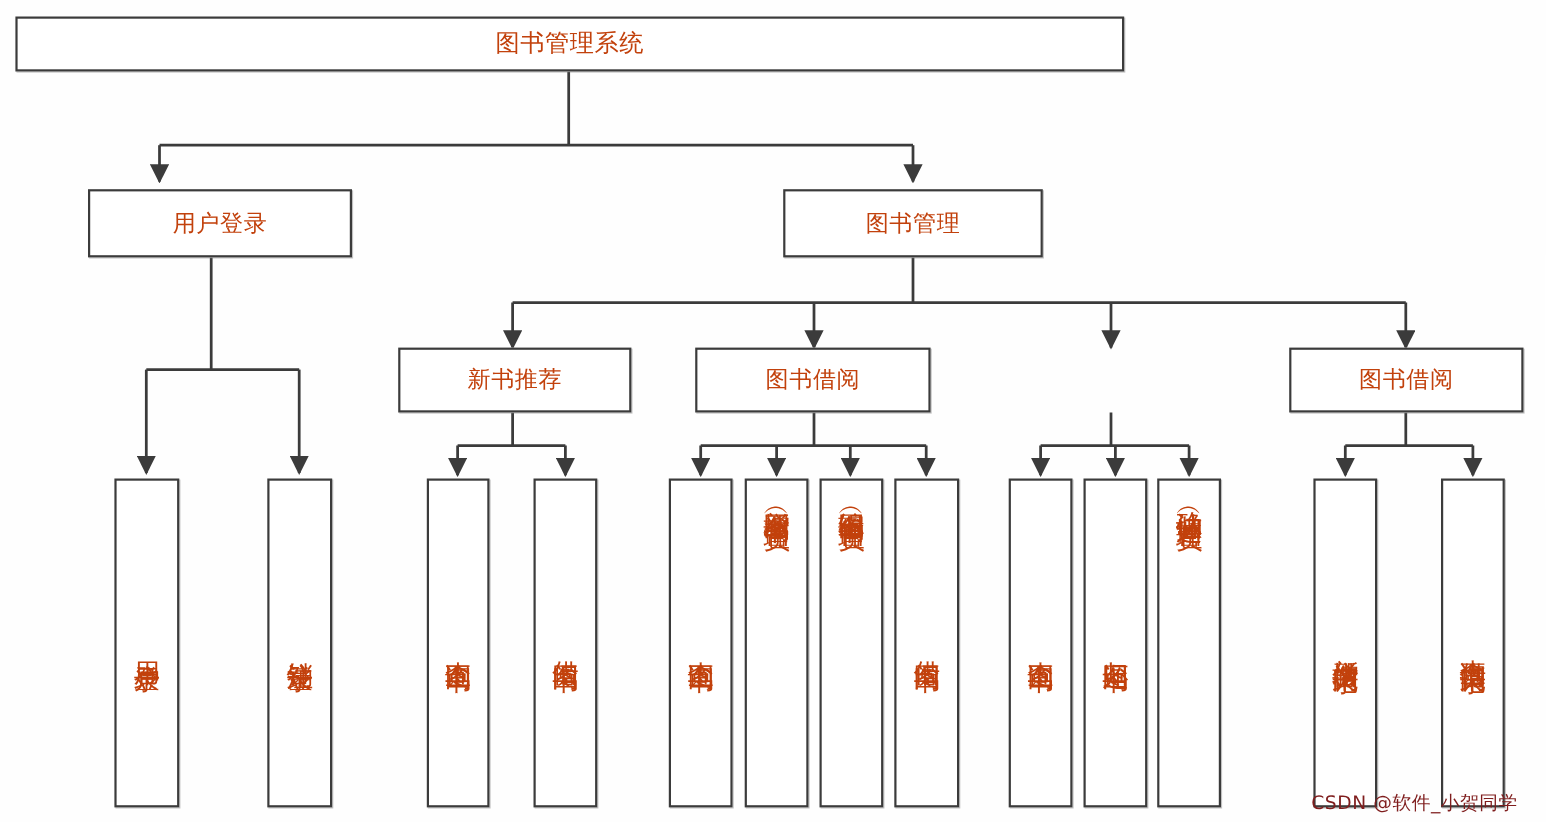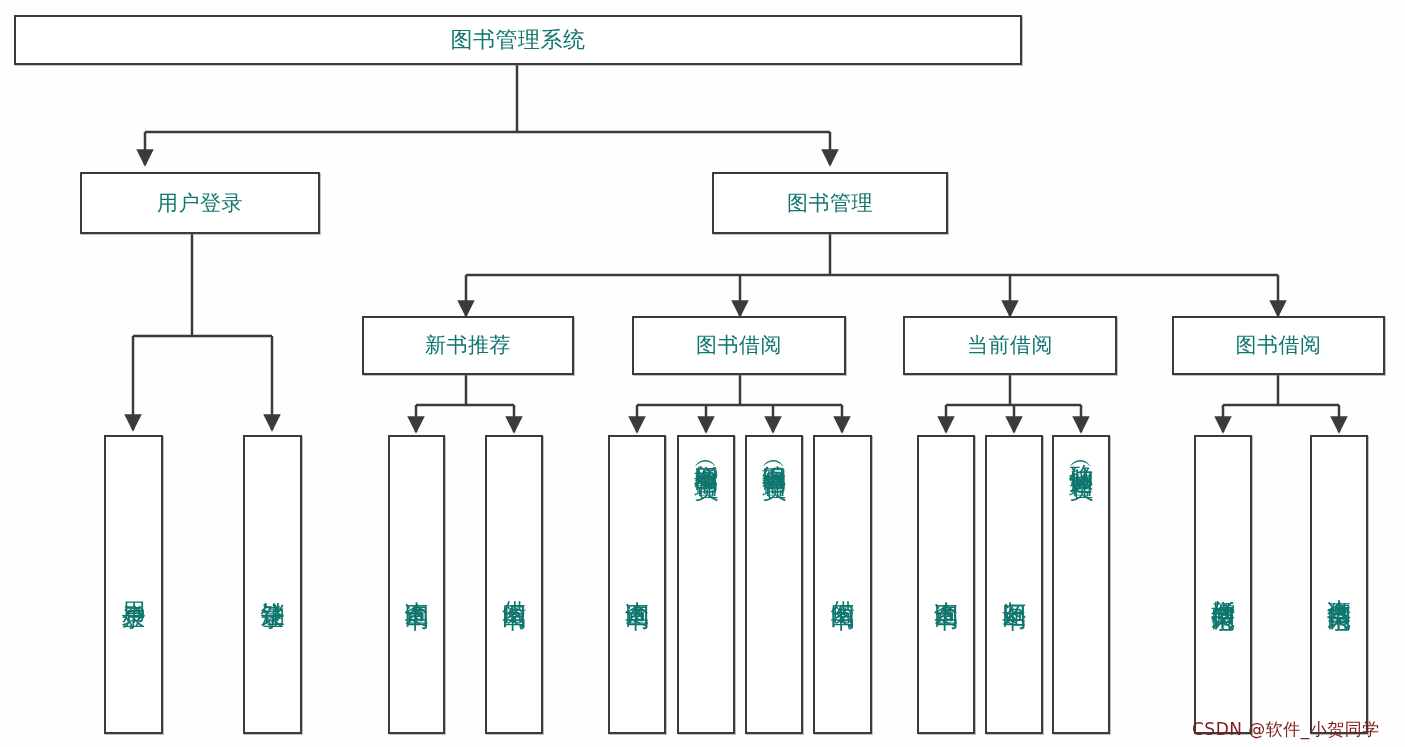--- a/index.html
+++ b/index.html
@@ -26,21 +26,21 @@
     pointer-events: none;
   }
   .node {
     position: absolute;
     box-sizing: border-box;
     background: #ffffff;
     border: 2px solid #3b3b3b;
     display: flex;
     align-items: center;
     justify-content: center;
-    color: #0f766e;
+    color: #c2410c;
     box-shadow: 1px 1px 0 rgba(120,120,120,0.45);
   }
   .node .lbl {
     display: block;
     line-height: 1.08;
     letter-spacing: 0.5px;
     white-space: nowrap;
   }
   
   .node.horiz .lbl {
@@ -139,23 +139,20 @@
   <div class="node horiz" style="left:712px; top:172px; width:236px; height:62px;">
     <span class="lbl">图书管理</span>
   </div>
 
   <div class="node horiz" style="left:632px; top:316px; width:214px; height:59px;">
     <span class="lbl">图书借阅</span>
   </div>
   <div class="node horiz" style="left:362px; top:316px; width:212px; height:59px;">
     <span class="lbl">新书推荐</span>
   </div>
-  <div class="node horiz" style="left:903px; top:316px; width:214px; height:59px;">
-    <span class="lbl">当前借阅</span>
-  </div>
   <div class="node horiz" style="left:1172px; top:316px; width:213px; height:59px;">
     <span class="lbl">图书借阅</span>
   </div>
 
   <div class="node vert" style="left:104px; top:435px; width:59px; height:299px;">
     <span class="lbl">用户登录</span>
   </div>
   <div class="node vert" style="left:243px; top:435px; width:59px; height:299px;">
     <span class="lbl">注销登录</span>
   </div>

